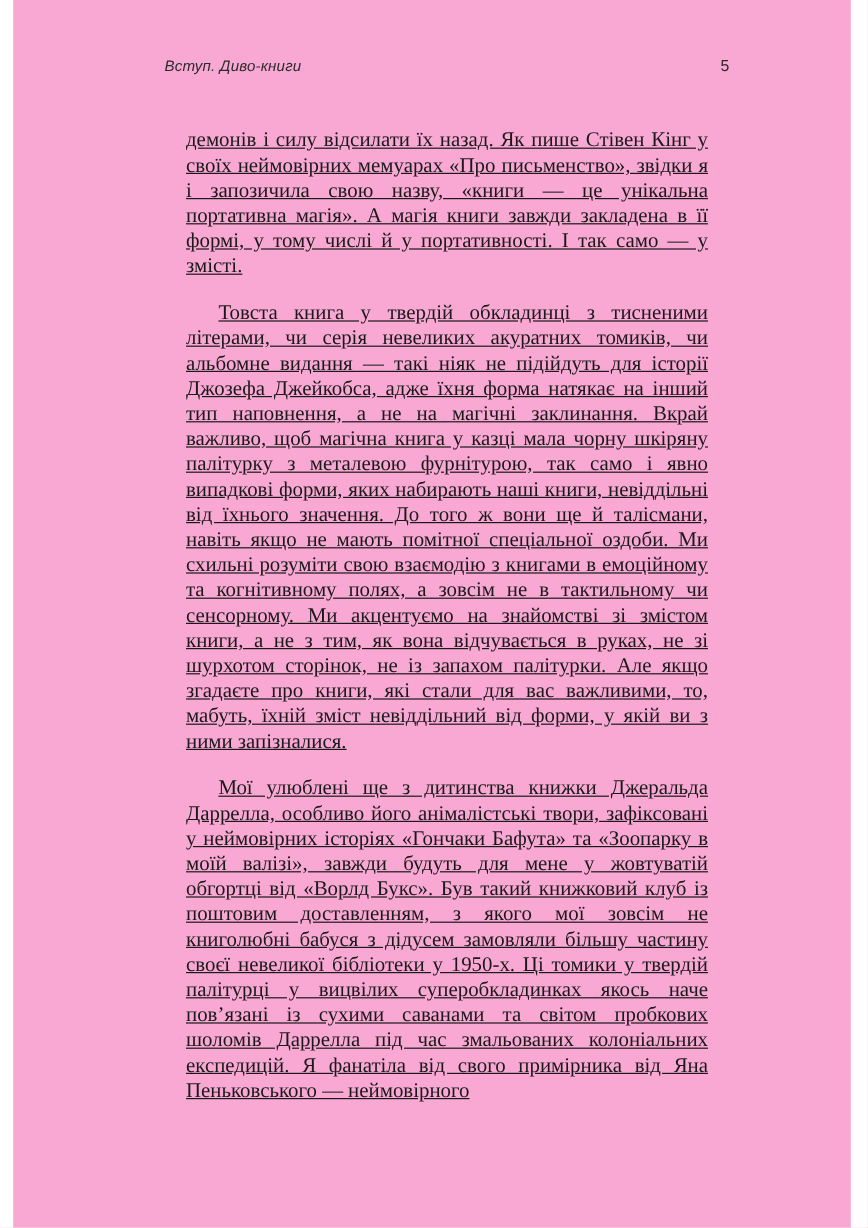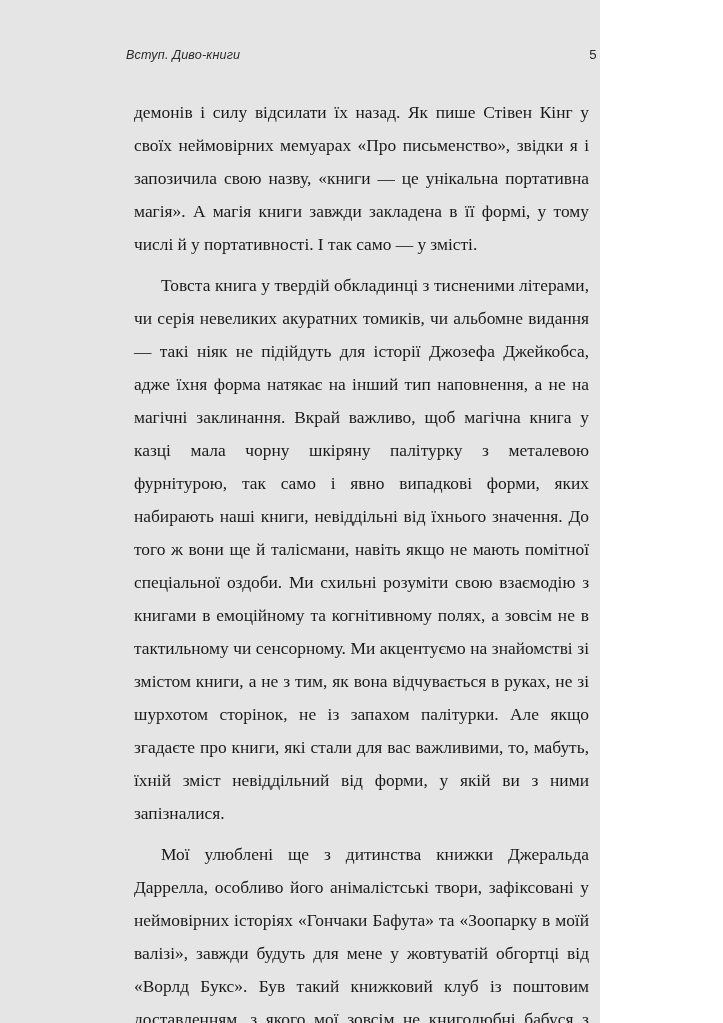--- a/index.html
+++ b/index.html
@@ -13,25 +13,25 @@
     height: 1023px;
     position: relative;
     overflow: hidden;
     font-family: "Liberation Serif", "DejaVu Serif", serif;
     color: #1a1a1a;
     -webkit-font-smoothing: antialiased;
   }
 
   .page {
     position: absolute;
-    left: 0;
+    left: 11px;
     top: 0;
-    width: 600px;
+    width: 698px;
     height: 1023px;
-    background: #e5e5e5;
+    background: #f9a8d4;
   }
 
   
   .running-head {
     position: absolute;
     left: 126px;
     top: 47px;
     width: 471px;
     height: 20px;
     display: flex;
@@ -56,28 +56,29 @@
 
   
   .text-block {
     position: absolute;
     left: 126px;
     top: 88px;
     width: 471px;
   }
 
   .para {
-    margin: 8px;
+    margin: 18px;
     font-size: 17.4px;
-    line-height: 33px;
+    line-height: 21px;
     text-align: justify;
     text-justify: inter-word;
     text-indent: 27px;
     hyphens: manual;
     word-spacing: -0.1px;
+    text-decoration: underline;
   }
   .para.first-line-flush {
     text-indent: 0;
   }
   
   .para:after {
     content: "";
     display: inline-block;
     width: 100%;
   }

